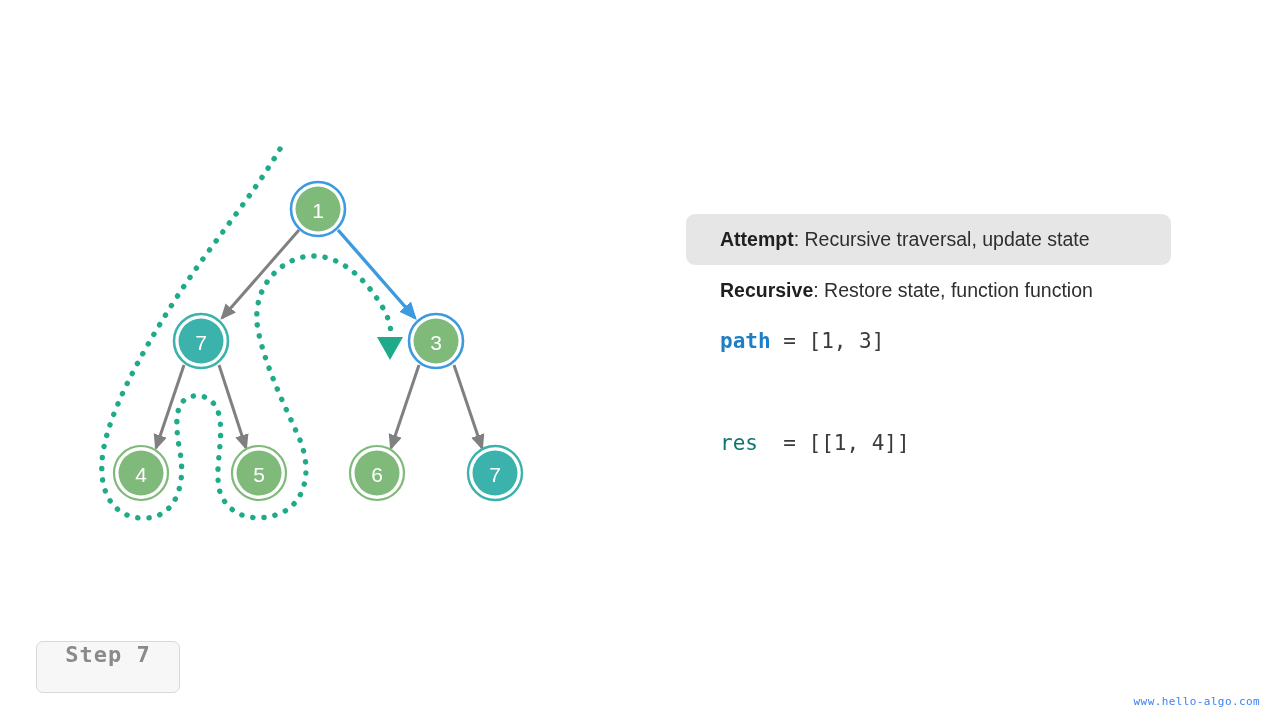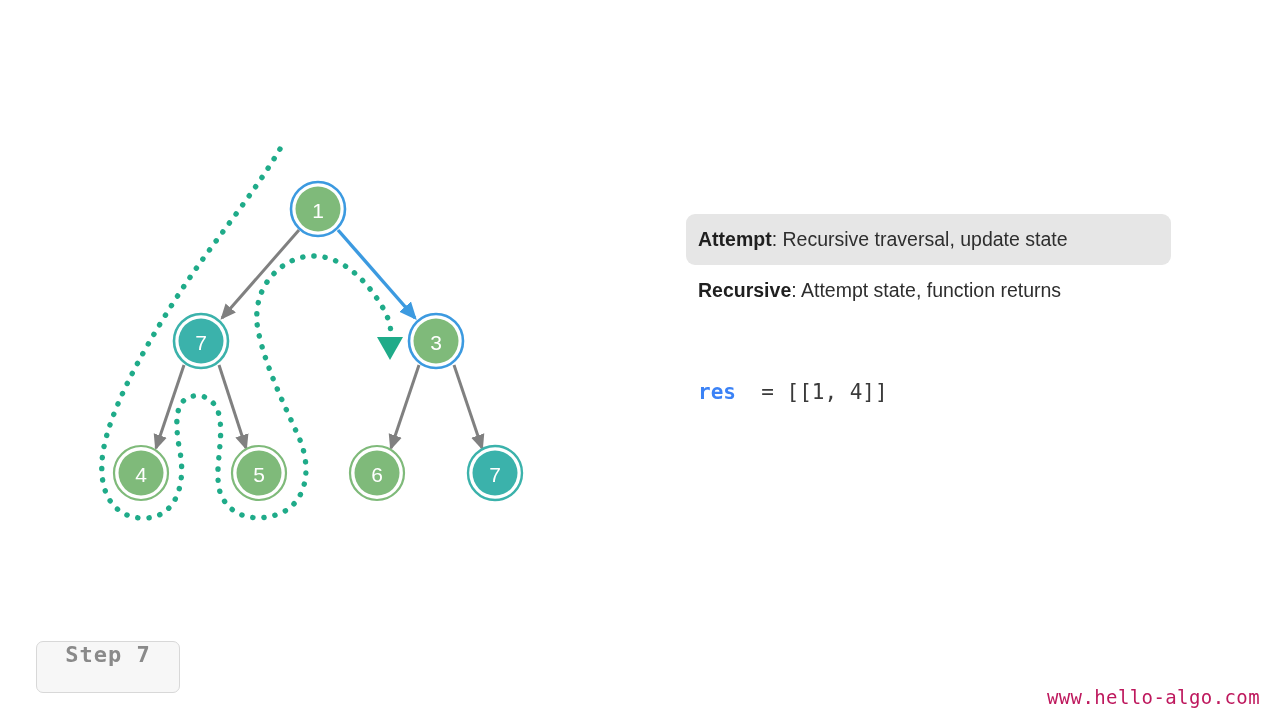--- a/index.html
+++ b/index.html
@@ -53,31 +53,31 @@
   }
   .info-line.code {
     font-family: "DejaVu Sans Mono", monospace;
     font-size: 21px;
     color: #3a3a3a;
   }
   .row {
     height: 51px;
     display: flex;
     align-items: center;
-    padding-left: 12px;
+    padding-left: 34px;
     box-sizing: border-box;
   }
   .row.highlight {
     background: #e6e6e6;
     border-radius: 9px;
     width: 485px;
   }
   .kw-bold { font-weight: bold; color: #1f1f1f; }
   .kw-path { color: #1f7fc4; font-weight: bold; }
-  .kw-res  { color: #3b82f6; font-weight: bold; }
+  .kw-res  { color: #0f766e; font-weight: normal; }
 
   
   #step-badge {
     position: absolute;
     left: 36px;
     top: 641px;
     width: 144px;
     height: 52px;
     border: 1px solid #d8d8d8;
     border-radius: 7px;
@@ -92,22 +92,22 @@
     letter-spacing: 1px;
     box-sizing: border-box;
   }
 
   
   #watermark {
     position: absolute;
     right: 20px;
     bottom: 12px;
     font-family: "DejaVu Sans Mono", monospace;
-    font-size: 19px;
-    color: #be185d;
+    font-size: 11px;
+    color: #3b82f6;
     letter-spacing: 0.4px;
   }
 </style>
 </head>
 <body>
 
 <div id="stage">
 
   <svg id="tree-svg" viewBox="0 0 640 720">
     <defs>
@@ -194,23 +194,26 @@
     </g>
   </svg>
 
   <div id="info-panel">
 
     <div class="row highlight">
       <div class="info-line prose"><span class="kw-bold">Attempt</span><span>: Recursive traversal, update state</span></div>
     </div>
 
     <div class="row">
-      <div class="info-line prose"><span class="kw-bold">Recursive</span><span>: Attempt state, function returns</span></div>
-    </div>
-
+      <div class="info-line prose"><span class="kw-bold">Recursive</span><span>: Restore state, function function</span></div>
+    </div>
+
+    <div class="row">
+      <div class="info-line code"><span class="kw-path">path</span><span> = [1, 3]</span></div>
+    </div>
 
     <div class="row">
       <div class="info-line code">&nbsp;</div>
     </div>
 
     <div class="row">
       <div class="info-line code"><span class="kw-res">res</span><span>  = [[1, 4]]</span></div>
     </div>
 
   </div>

